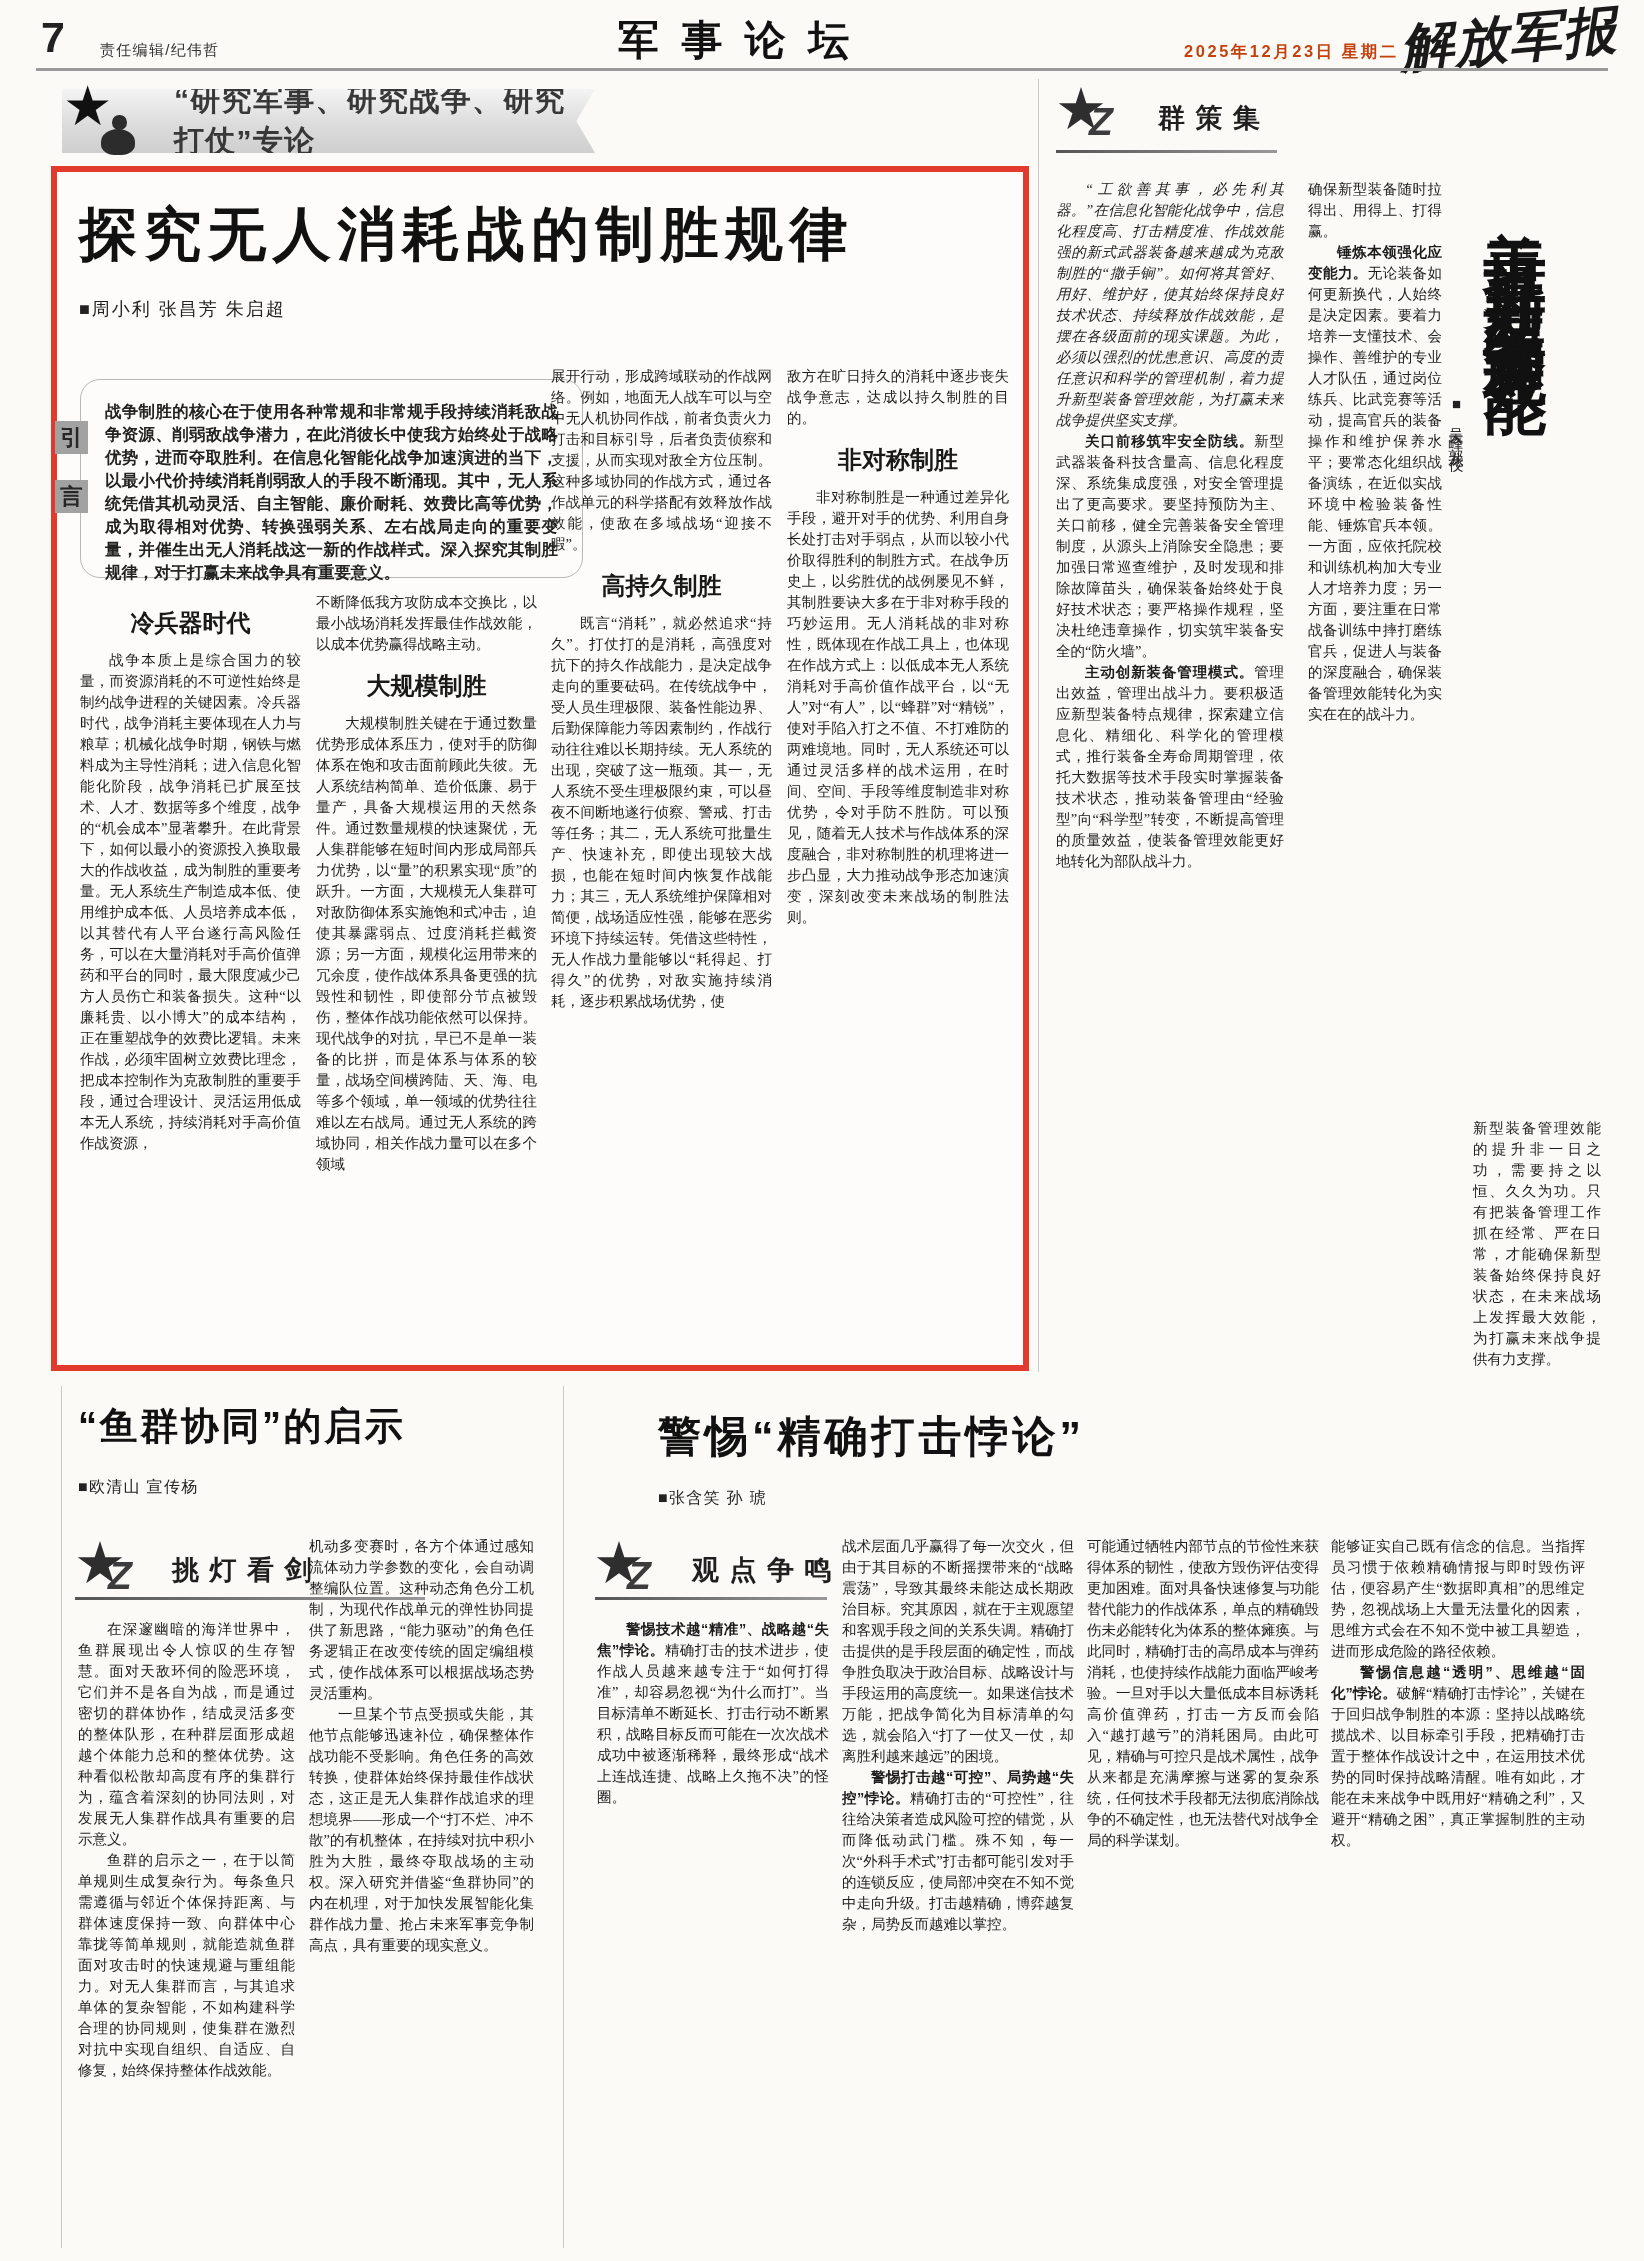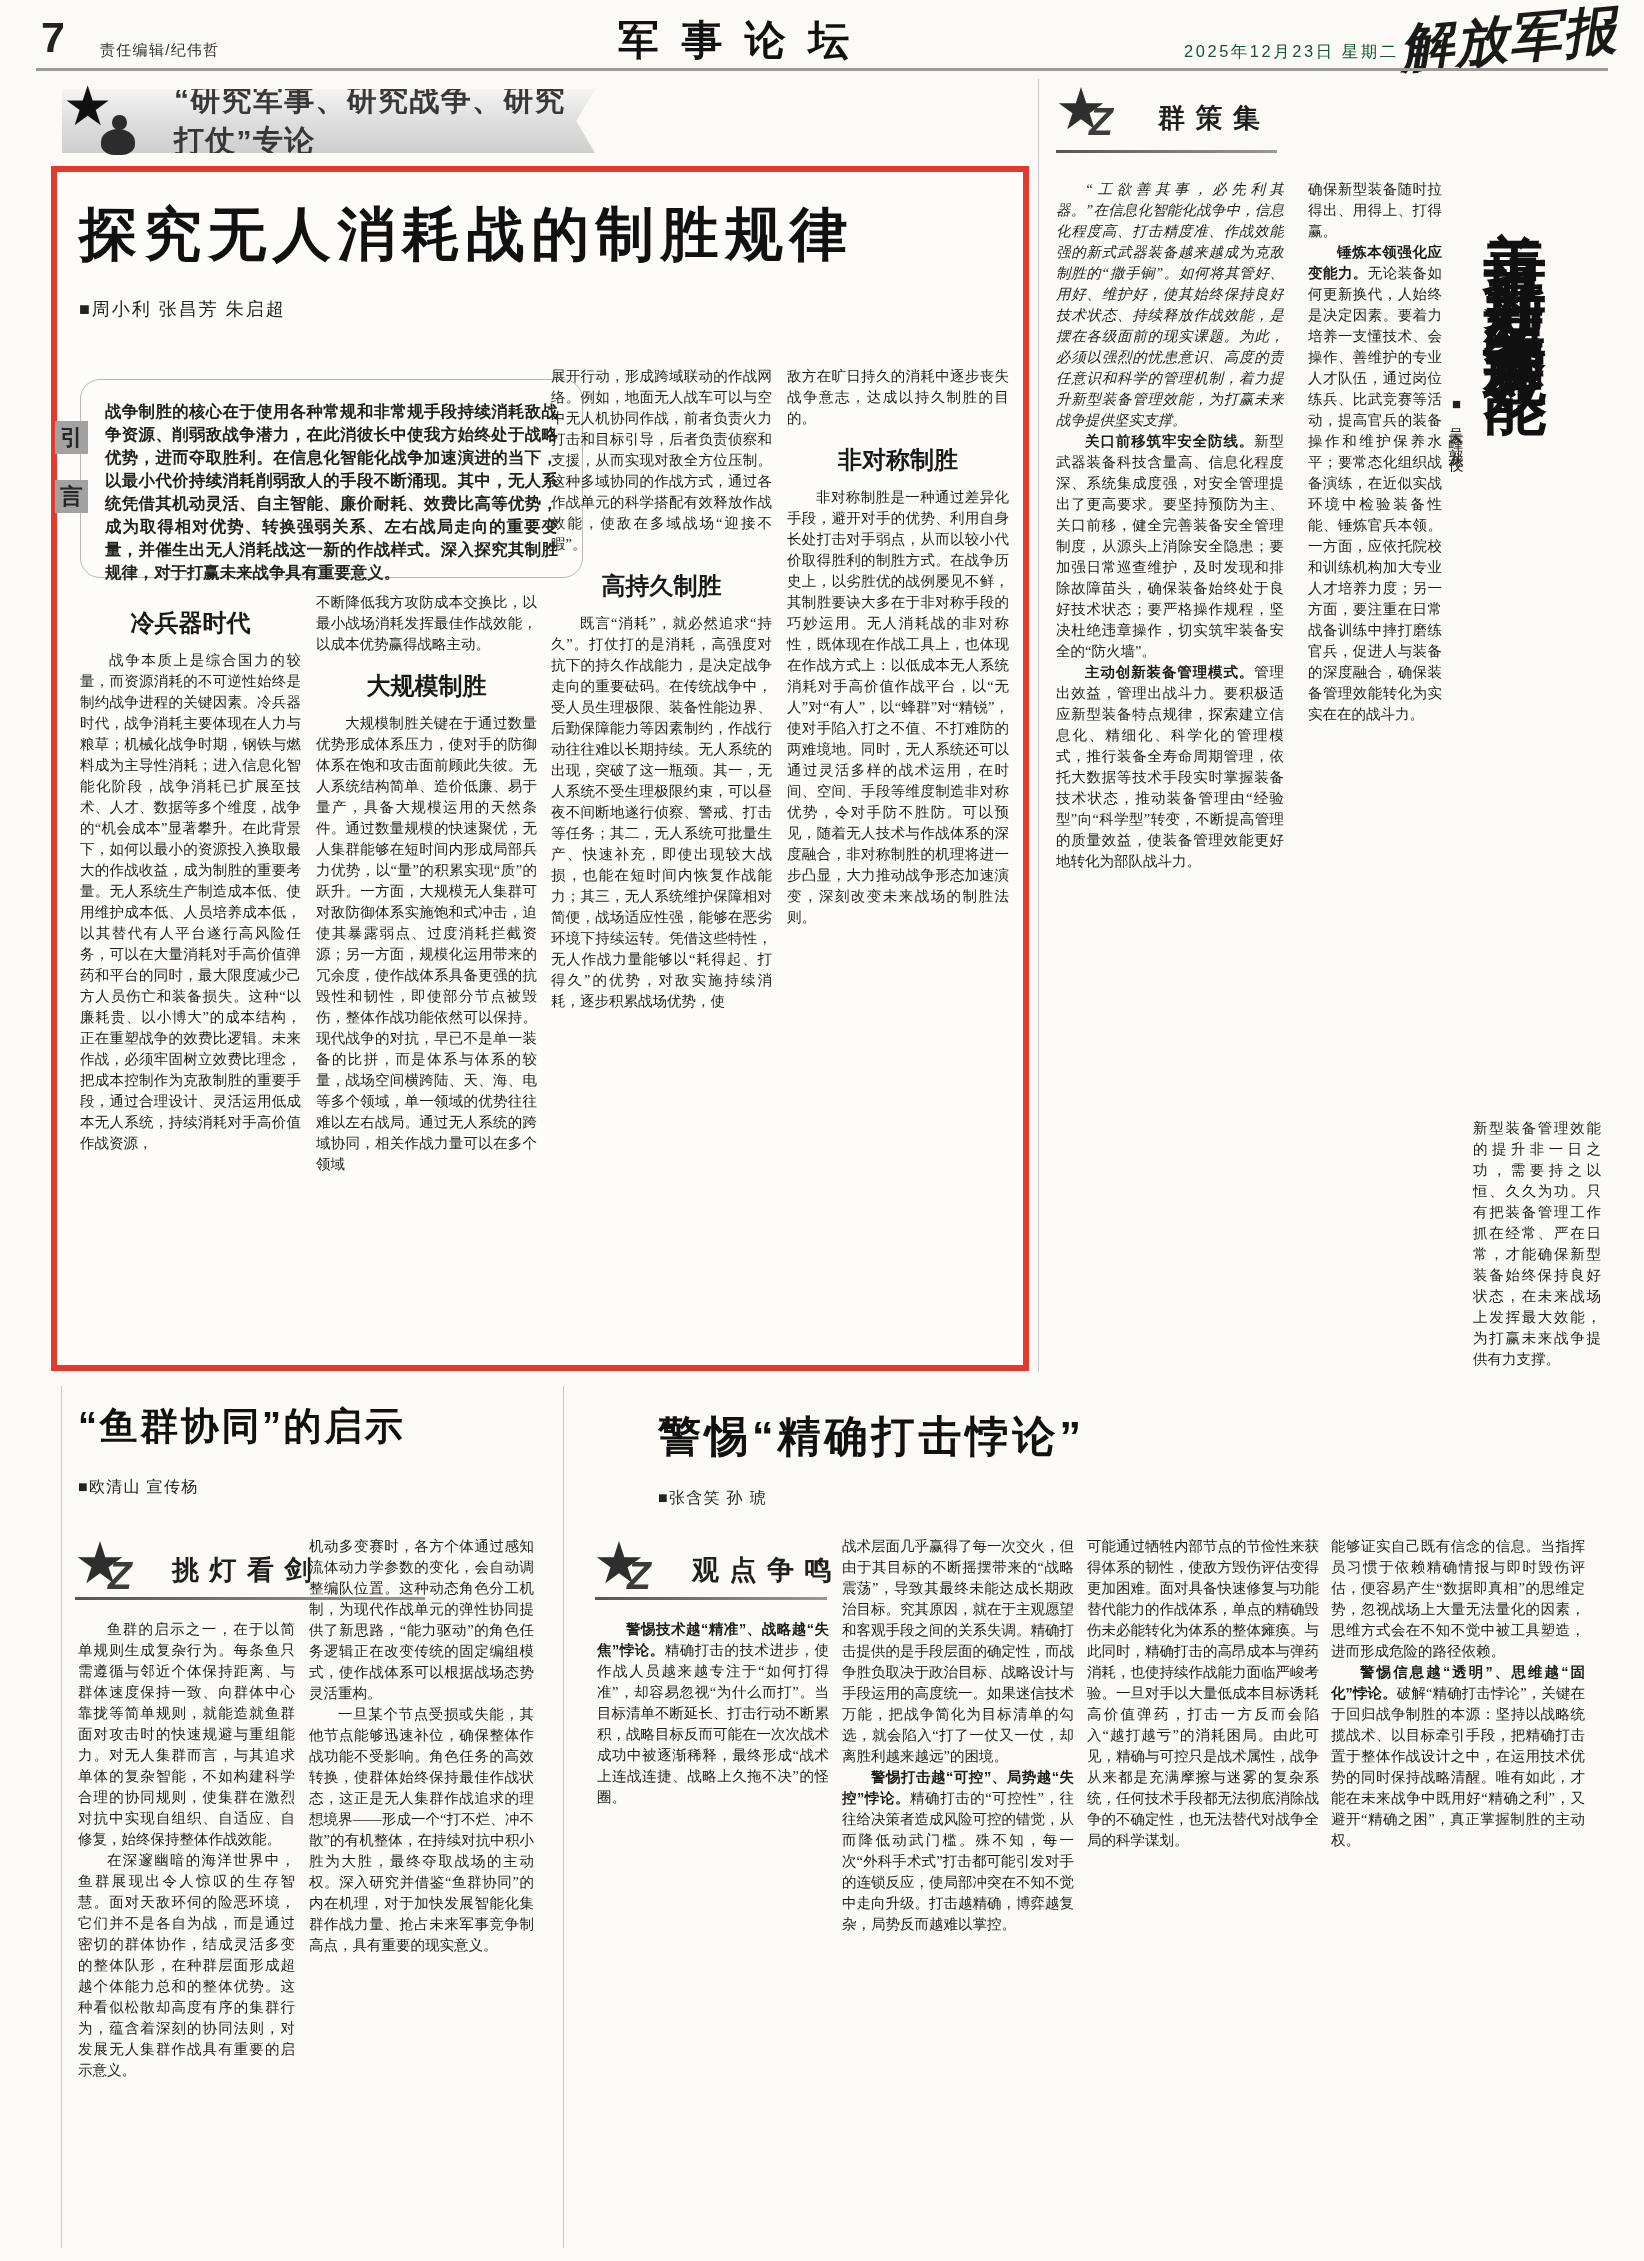--- a/index.html
+++ b/index.html
@@ -8,21 +8,21 @@
     background:#fbfaf7;
     font-family:"Liberation Sans",sans-serif;
     color:#1c1c1c;overflow:hidden;
   }
   .abs{position:absolute;}
   .center{text-align:left;}
   
   .pagenum{font-size:43px;font-weight:bold;color:#222;}
   .editor{font-size:15px;color:#333;letter-spacing:1.3px;}
   .forum{font-size:41px;font-weight:bold;letter-spacing:22.4px;color:#111;}
-  .date{font-size:16.4px;letter-spacing:2.6px;color:#14532d;}
+  .date{font-size:16.4px;letter-spacing:2.6px;color:#c2410c;font-weight:bold;}
   .masthead{font-family:"DejaVu Serif",serif;font-style:italic;font-weight:bold;
     font-size:53px;transform:rotate(-5deg);color:#1a1a1a;letter-spacing:1.3px;}
   .hrule{background:#9b9b9b;}
   
   .ribbon{background:linear-gradient(180deg,#f4f4f4 0%,#dcdcdc 55%,#cfcfcf 100%);
     clip-path:polygon(0 0,100% 0,96.5% 50%,100% 100%,0 100%);
     display:flex;align-items:center;box-shadow:0 2px 4px rgba(0,0,0,.15);}
   .ribbon-label{font-size:30px;font-weight:bold;color:#383838;letter-spacing:1.3px;padding-left:112px;}
   .bicon-star{font-size:55px;color:#111;line-height:1;}
   .bicon-blob{width:34px;height:26px;background:#2c2c2c;border-radius:50% 50% 40% 40%;}
@@ -139,22 +139,22 @@
 <div class="abs sub-byline center" style="left:78px;top:1477px;width:454px;">■欧清山  宣传杨</div>
 
 <div class="abs" style="left:74px;top:1534px;width:86px;height:69px;">
   <span class="abs kicker-star" style="left:0;top:0;">★</span>
   <span class="abs kicker-z" style="left:34px;top:20px;">Z</span>
 </div>
 <div class="abs kicker-label" style="left:172px;top:1552px;">挑灯看剑</div>
 <div class="abs kicker-rule" style="left:75px;top:1597px;width:350px;"></div>
 
 <div class="abs col" style="left:78px;top:1619px;width:217px;height:624px;">
+  <p>在深邃幽暗的海洋世界中，鱼群展现出令人惊叹的生存智慧。面对天敌环伺的险恶环境，它们并不是各自为战，而是通过密切的群体协作，结成灵活多变的整体队形，在种群层面形成超越个体能力总和的整体优势。这种看似松散却高度有序的集群行为，蕴含着深刻的协同法则，对发展无人集群作战具有重要的启示意义。</p>
   <p>鱼群的启示之一，在于以简单规则生成复杂行为。每条鱼只需遵循与邻近个体保持距离、与群体速度保持一致、向群体中心靠拢等简单规则，就能造就鱼群面对攻击时的快速规避与重组能力。对无人集群而言，与其追求单体的复杂智能，不如构建科学合理的协同规则，使集群在激烈对抗中实现自组织、自适应、自修复，始终保持整体作战效能。</p>
-  <p>在深邃幽暗的海洋世界中，鱼群展现出令人惊叹的生存智慧。面对天敌环伺的险恶环境，它们并不是各自为战，而是通过密切的群体协作，结成灵活多变的整体队形，在种群层面形成超越个体能力总和的整体优势。这种看似松散却高度有序的集群行为，蕴含着深刻的协同法则，对发展无人集群作战具有重要的启示意义。</p>
 </div>
 <div class="abs col" style="left:309px;top:1536px;width:225px;height:706px;">
   <p class="cont">机动多变赛时，各方个体通过感知流体动力学参数的变化，会自动调整编队位置。这种动态角色分工机制，为现代作战单元的弹性协同提供了新思路，“能力驱动”的角色任务逻辑正在改变传统的固定编组模式，使作战体系可以根据战场态势灵活重构。</p>
   <p>一旦某个节点受损或失能，其他节点能够迅速补位，确保整体作战功能不受影响。角色任务的高效转换，使群体始终保持最佳作战状态，这正是无人集群作战追求的理想境界——形成一个“打不烂、冲不散”的有机整体，在持续对抗中积小胜为大胜，最终夺取战场的主动权。深入研究并借鉴“鱼群协同”的内在机理，对于加快发展智能化集群作战力量、抢占未来军事竞争制高点，具有重要的现实意义。</p>
 </div>
 
 <div class="abs bm-title center" style="left:658px;top:1408px;width:658px;">警惕“精确打击悖论”</div>
 <div class="abs sub-byline center" style="left:658px;top:1488px;width:658px;">■张含笑  孙  琥</div>
 
 <div class="abs" style="left:593px;top:1534px;width:86px;height:69px;">

